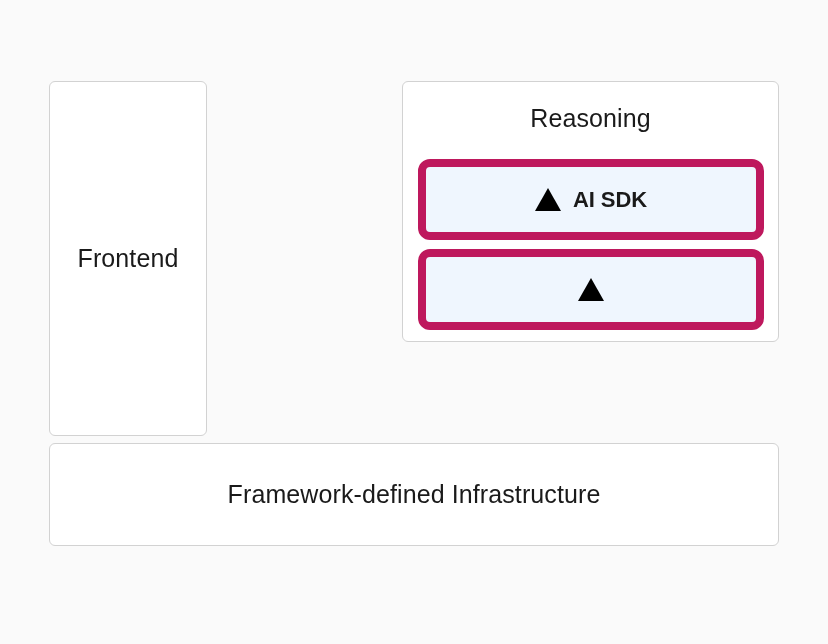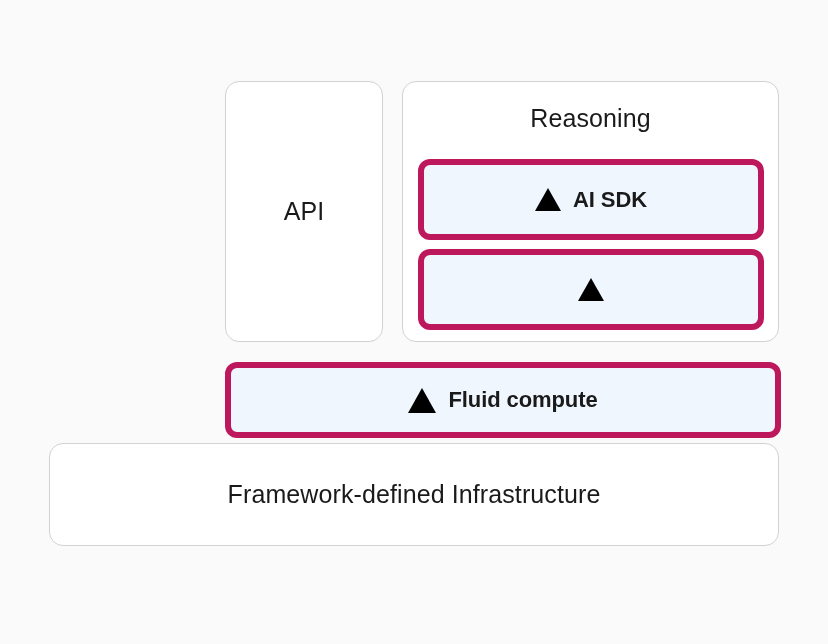--- a/index.html
+++ b/index.html
@@ -22,29 +22,29 @@
     background: #fafafa;
   }
 
   
   .box {
     position: absolute;
     box-sizing: border-box;
     display: flex;
     align-items: center;
     justify-content: center;
-    border-radius: 14px;
+    border-radius: 6px;
   }
   .box-plain {
     background: #ffffff;
     border: 1px solid #d2d2d2;
   }
   .box-accent {
     background: #eff6fe;
-    border: 6px solid #be185d;
+    border: 8px solid #be185d;
     border-radius: 12px;
   }
 
   .label {
     color: #1a1a1a;
     font-weight: 400;
     letter-spacing: 0.1px;
     white-space: nowrap;
   }
   .label-lg { font-size: 25px; }
@@ -103,24 +103,24 @@
     flex: none;
   }
   .tri-sm { width: 26px; height: 23px; }
   .tri-md { width: 28px; height: 25px; }
 </style>
 </head>
 <body>
 
 <div class="canvas">
 
+  <div class="box box-plain" id="frontend-card">
+    <span class="label label-lg">Frontend</span>
+  </div>
 
-  <div class="box box-plain" id="api-card">
-    <span class="label label-lg">API</span>
-  </div>
 
   <div class="box box-plain" id="reasoning-card">
 
     <div class="label label-lg" id="reasoning-title">Reasoning</div>
 
     <div class="box box-accent" id="ai-sdk-box">
       <div class="logo-row">
         <svg class="tri tri-sm" viewBox="0 0 26 23" aria-hidden="true">
           <polygon points="13,0 26,23 0,23" fill="#000000"></polygon>
         </svg>
@@ -130,26 +130,18 @@
 
     <div class="box box-accent" id="ai-gateway-box">
       <div class="logo-row">
         <svg class="tri tri-sm" viewBox="0 0 26 23" aria-hidden="true">
           <polygon points="13,0 26,23 0,23" fill="#000000"></polygon>
         </svg>
       </div>
     </div>
   </div>
 
-  <div class="box box-accent" id="fluid-compute-box">
-    <div class="logo-row">
-      <svg class="tri tri-md" viewBox="0 0 28 25" aria-hidden="true">
-        <polygon points="14,0 28,25 0,25" fill="#000000"></polygon>
-      </svg>
-      <span class="label label-bold">Fluid compute</span>
-    </div>
-  </div>
 
   <div class="box box-plain" id="framework-bar">
     <span class="label label-lg">Framework-defined Infrastructure</span>
   </div>
 
 </div>
 
 </body></html>

